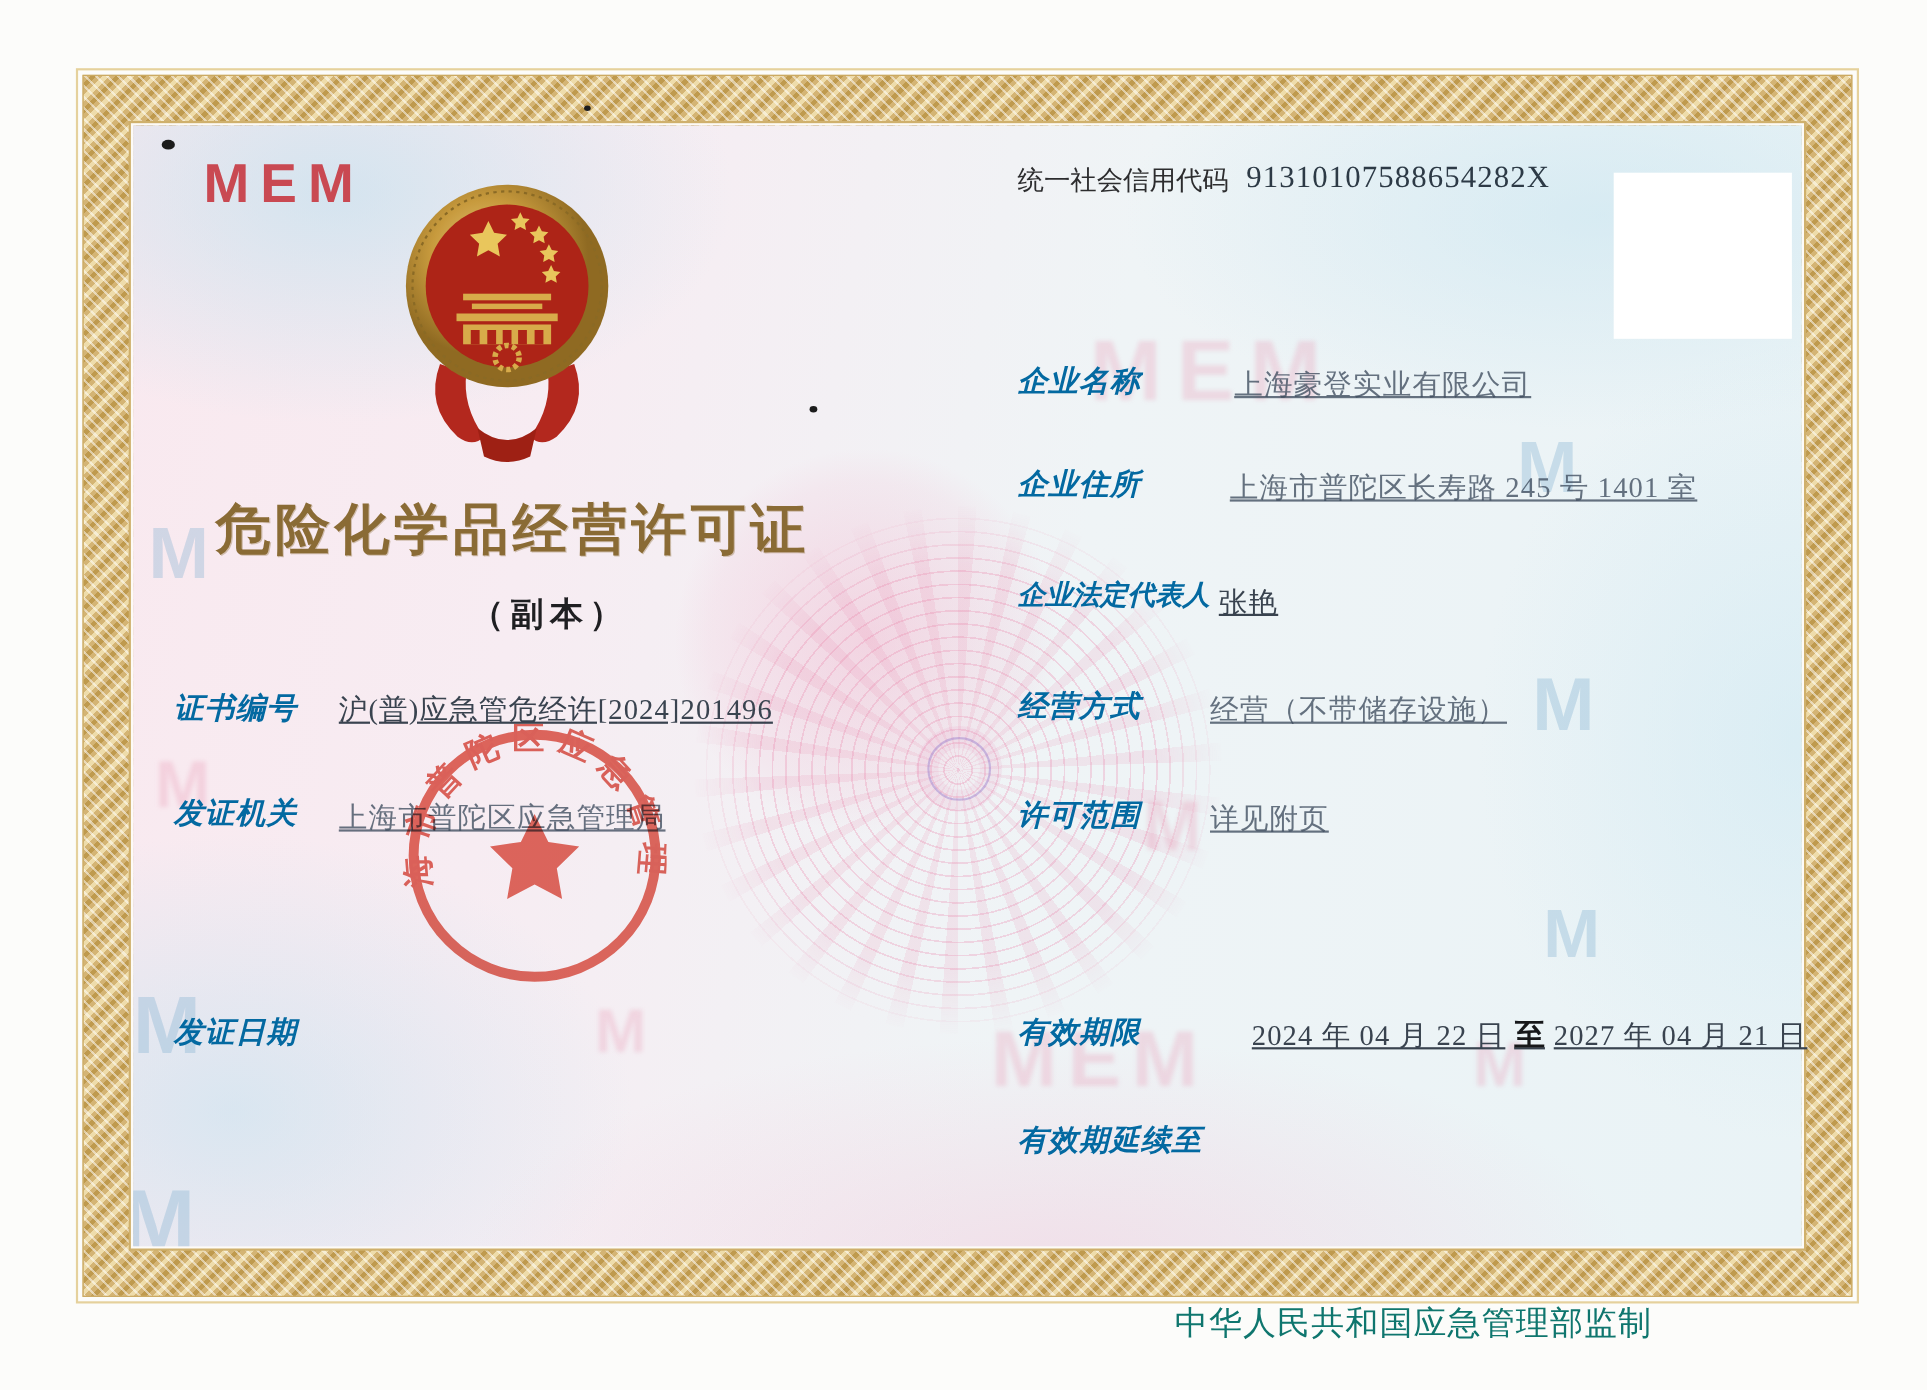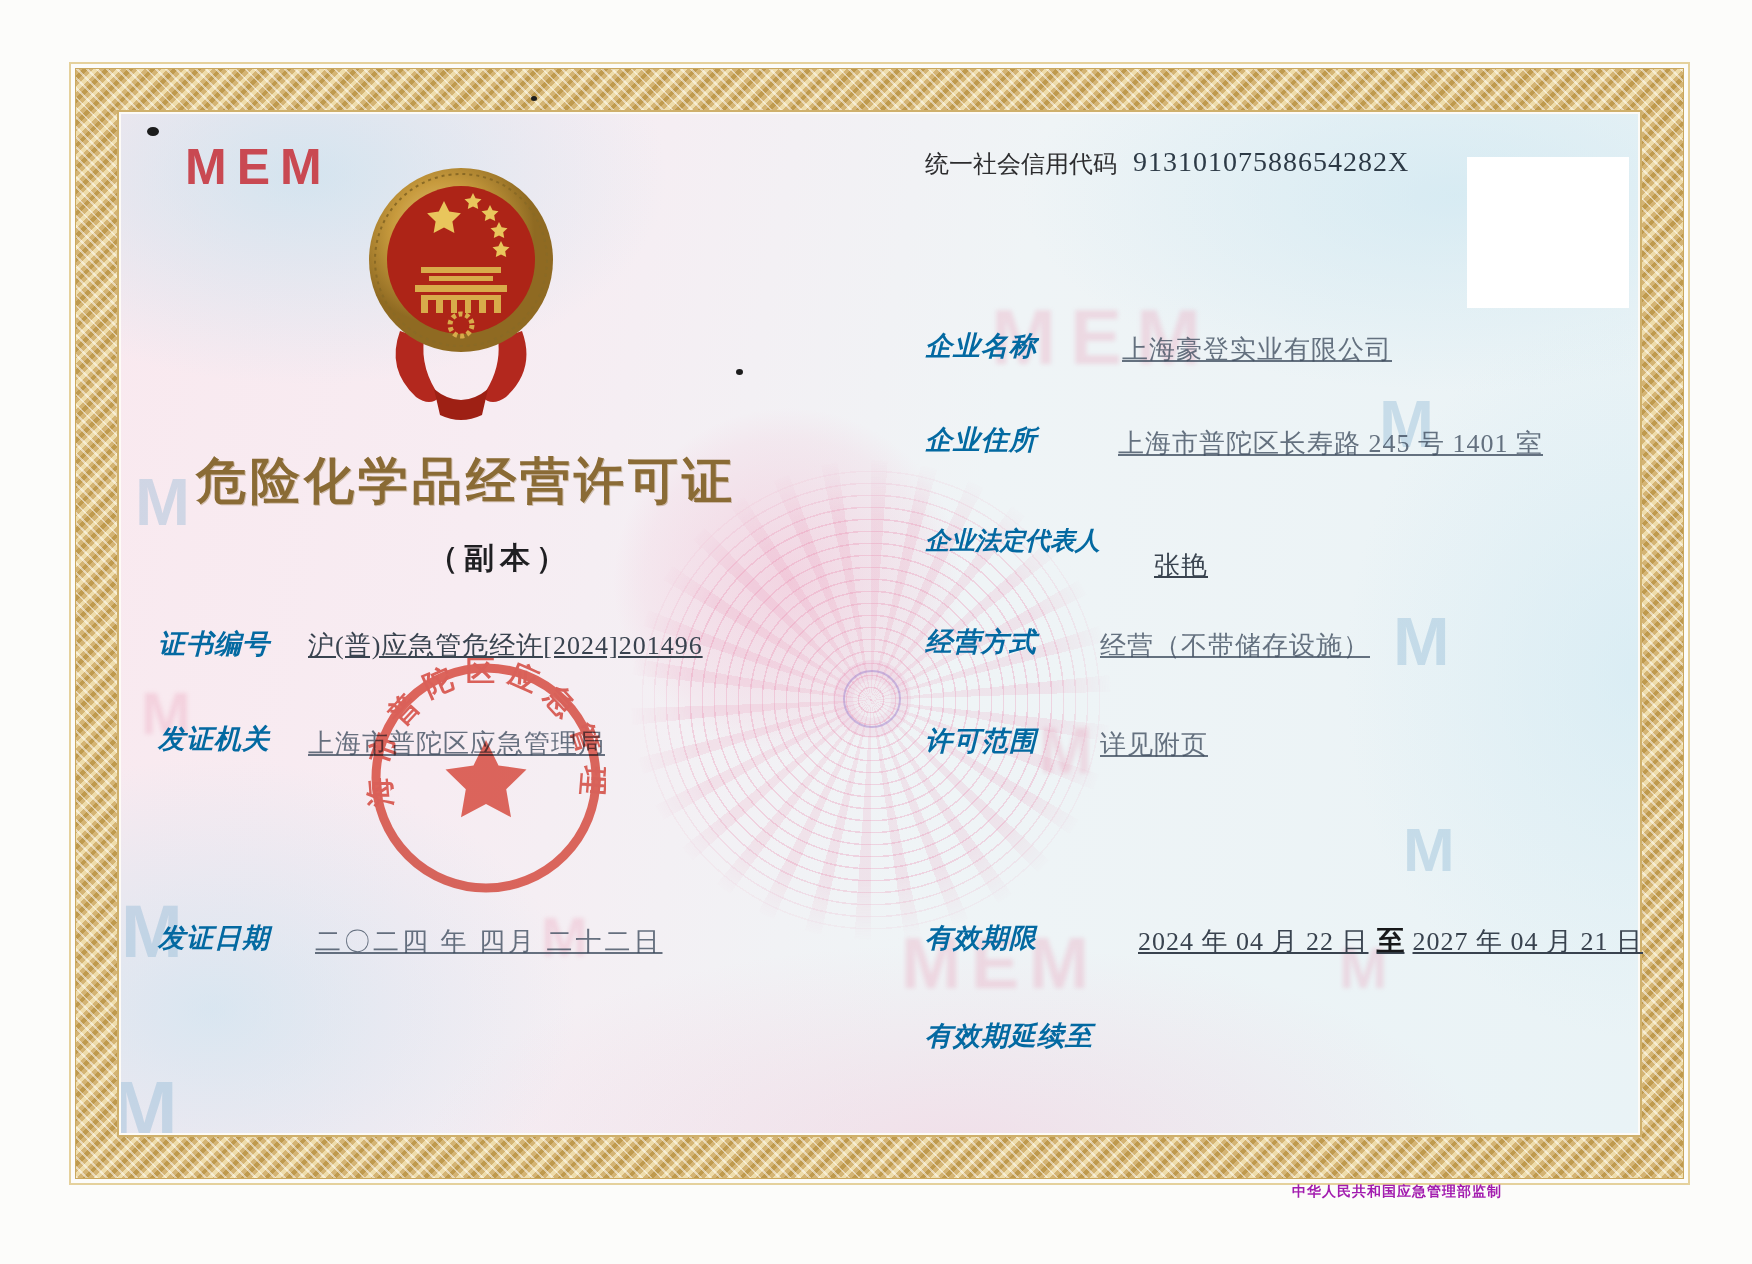--- a/index.html
+++ b/index.html
@@ -65,21 +65,21 @@
     text-shadow:1px 1px 0 rgba(138,107,53,.35);
   }
   .copy-label{
     position:absolute;left:428px;top:538px;font-size:30px;font-weight:bold;
     letter-spacing:6px;color:#1f1f22;
   }
   .credit-label{position:absolute;left:925px;top:148px;font-weight:normal;font-size:24px;color:#2c2c2e;}
   .credit-value{position:absolute;left:1133px;top:146px;font-family:"Liberation Serif",serif;font-size:28px;color:#2d3a46;letter-spacing:1px;}
   .to-char{font-family:"Liberation Sans",sans-serif;font-weight:bold;font-size:28px;color:#17181a;margin:0 8px;letter-spacing:0;}
   .footer{
-    position:absolute;right:250px;top:1183px;font-size:14px;font-weight:bold;color:#a21caf;letter-spacing:1px;
+    position:absolute;right:250px;top:1183px;font-size:30px;font-weight:normal;color:#0f766e;letter-spacing:1px;
   }
   .stamp{position:absolute;left:366px;top:658px;width:240px;height:240px;opacity:.88;mix-blend-mode:multiply;}
   .emblem{position:absolute;left:360px;top:163px;width:202px;height:258px;}
   .redact{position:absolute;left:1467px;top:157px;width:162px;height:151px;background:#ffffff;}
   .speck{position:absolute;background:#1c1c1c;border-radius:50%;}
 </style>
 </head>
 <body>
 
 <div class="page">
@@ -150,36 +150,35 @@
   <div class="credit-label">统一社会信用代码</div>
   <div class="credit-value">91310107588654282X</div>
 
   <div class="label" style="left:925px;top:328px;">企业名称</div>
   <div class="value faded" style="left:1122px;top:332px;">上海豪登实业有限公司</div>
 
   <div class="label" style="left:925px;top:422px;">企业住所</div>
   <div class="value faded" style="left:1118px;top:426px;">上海市普陀区长寿路 245 号 1401 室</div>
 
   <div class="label" style="left:925px;top:524px;font-size:25px;letter-spacing:0;">企业法定代表人</div>
-  <div class="value" style="left:1108px;top:548px;margin-left:46px;">张艳</div>
+  <div class="value" style="left:1108px;top:530px;">张艳</div>
 
   <div class="label" style="left:925px;top:624px;">经营方式</div>
   <div class="value faded" style="left:1100px;top:628px;">经营（不带储存设施）</div>
 
   <div class="label" style="left:925px;top:723px;">许可范围</div>
   <div class="value faded" style="left:1100px;top:727px;">详见附页</div>
 
   <div class="label" style="left:158px;top:626px;">证书编号</div>
   <div class="value" style="left:308px;top:628px;">沪(普)应急管危经许[2024]201496</div>
 
   <div class="label" style="left:158px;top:721px;">发证机关</div>
   <div class="value faded" style="left:308px;top:726px;">上海市普陀区应急管理局</div>
 
   <div class="label" style="left:158px;top:920px;">发证日期</div>
-  <div class="value faded" style="left:315px;top:924px;letter-spacing:3px;">二〇二四 年 四月 二十二日</div>
 
   <div class="label" style="left:925px;top:920px;">有效期限</div>
   <div class="value" style="left:1138px;top:922px;white-space:nowrap;">
     <span>2024 年 04 月 22 日</span><span class="to-char">至</span><span>2027 年 04 月 21 日</span>
   </div>
 
   <div class="label" style="left:925px;top:1018px;">有效期延续至</div>
   <div class="value" style="left:1140px;top:1020px;"></div>
 
   <svg class="stamp" viewBox="0 0 240 240">

